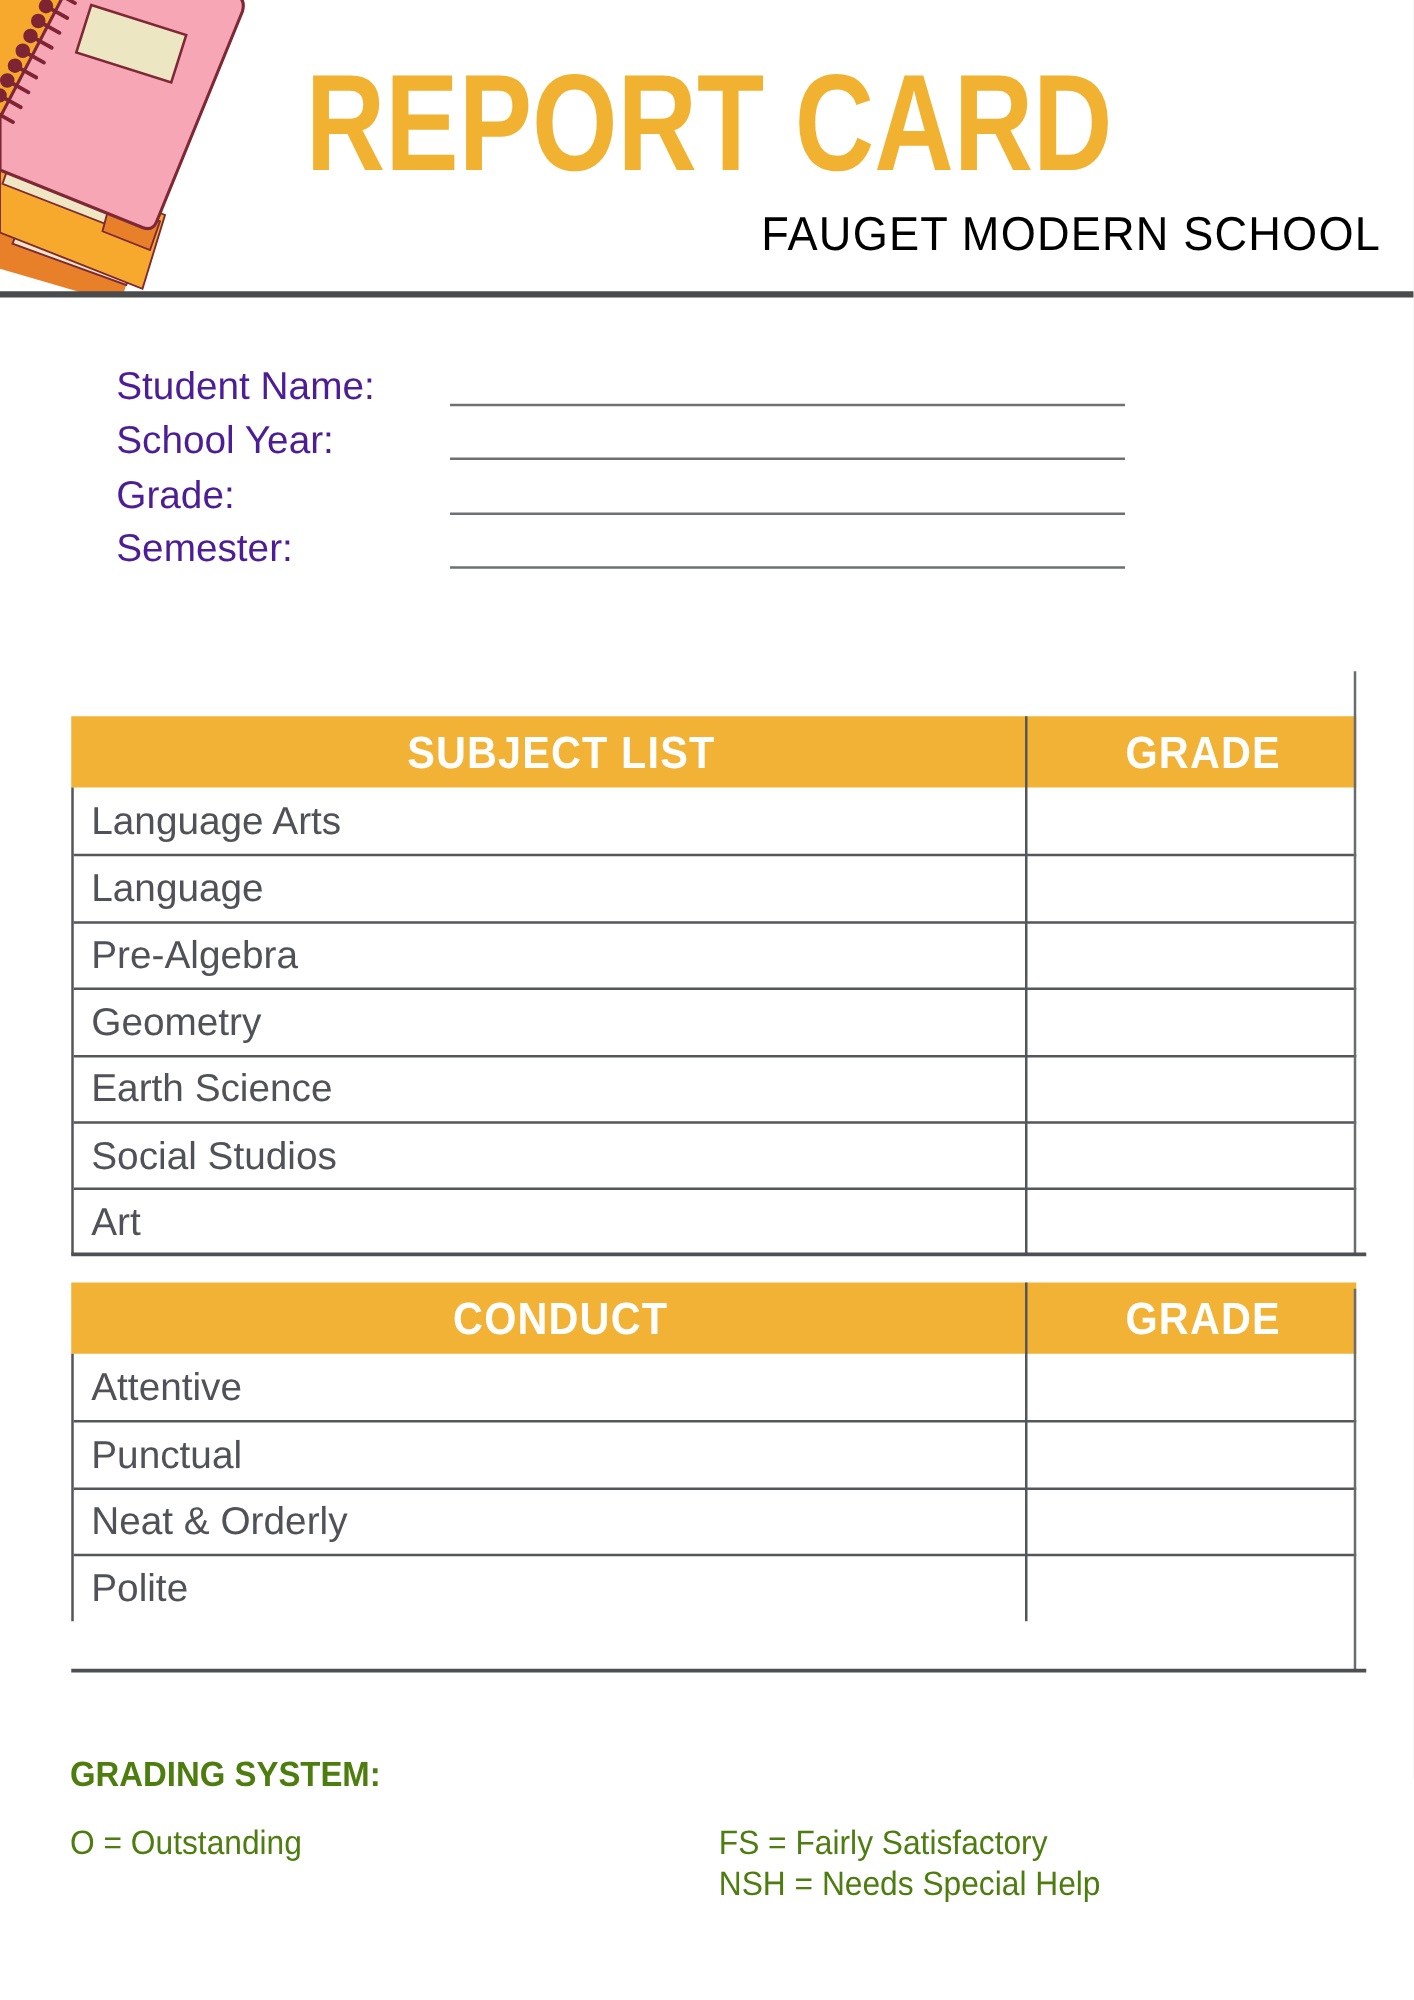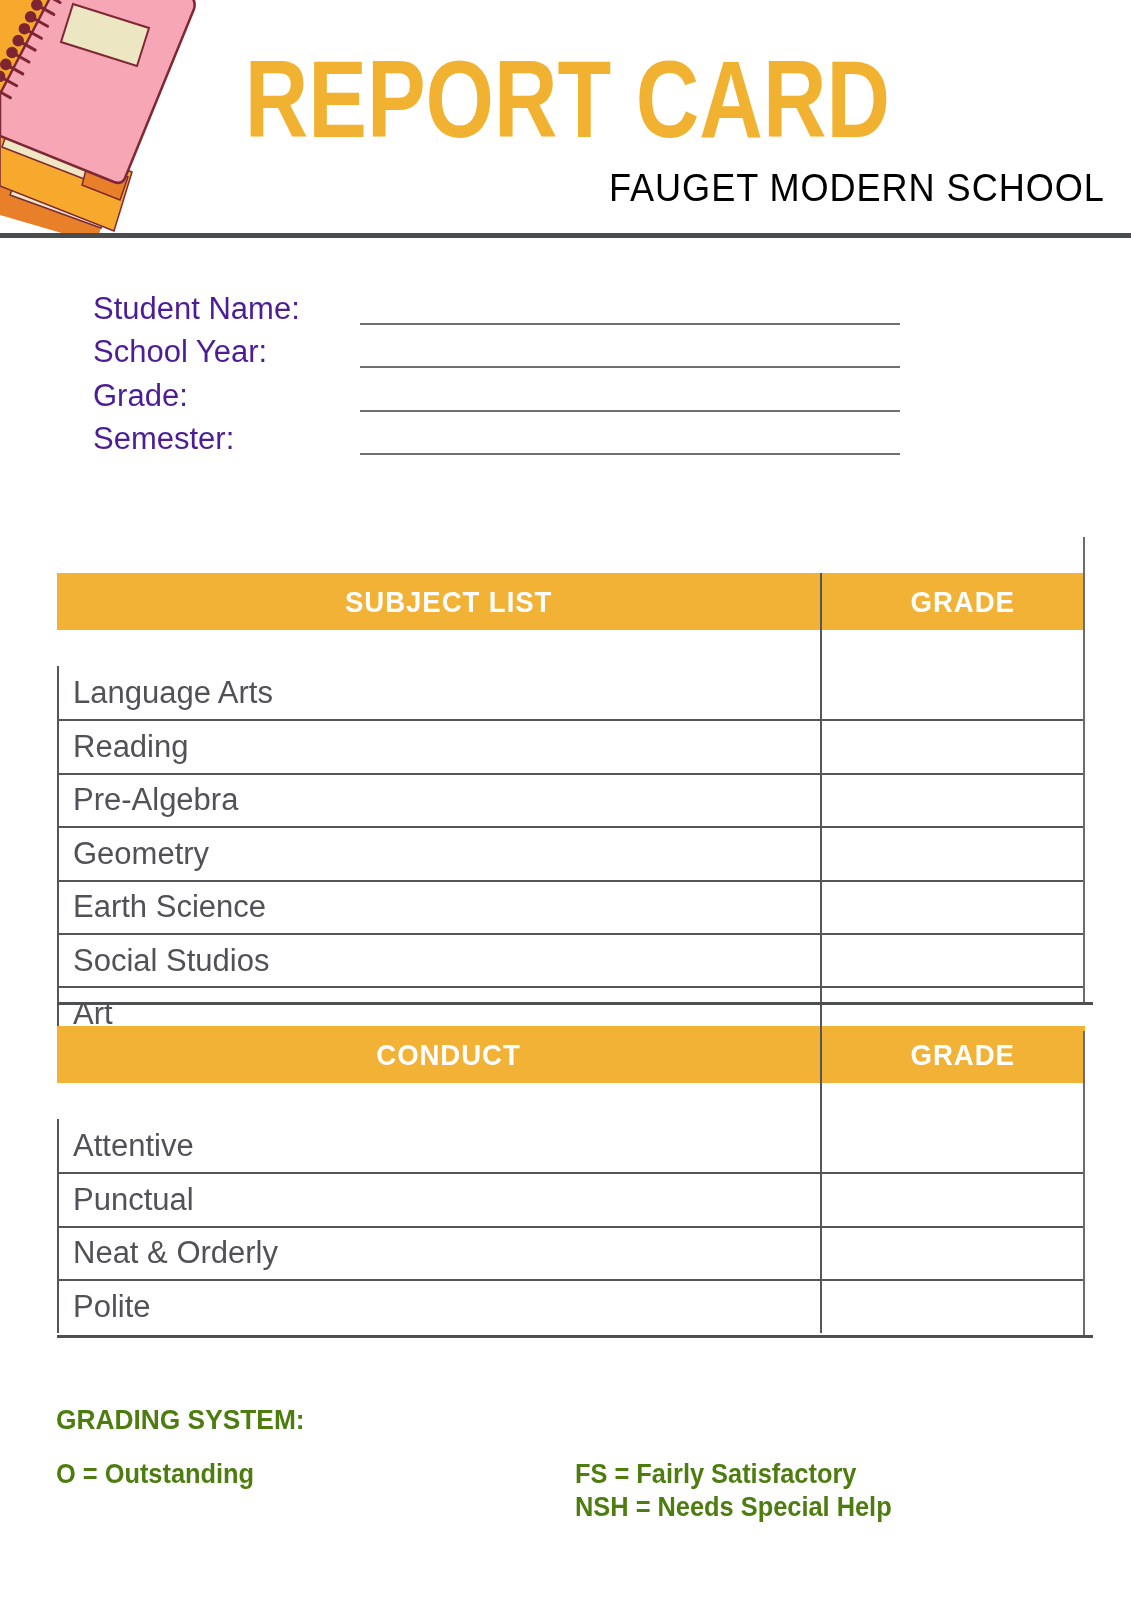--- a/index.html
+++ b/index.html
@@ -41,51 +41,51 @@
     border-bottom:2px solid #6F7072;
   }
 
   
   .rc-table{position:absolute;left:57px;width:1028px;}
   .rc-table .thead{
     display:flex;height:57px;background:#F1B236;
   }
   .rc-table .th{
     display:flex;align-items:center;justify-content:center;
-    color:#ffffff;font-weight:bold;font-size:30px;letter-spacing:1px;
+    color:#ffffff;font-weight:bold;font-size:36px;letter-spacing:1px;
     white-space:nowrap;
     margin-left:40px;
   }
   .rc-table .th.c1{width:763px;}
   .rc-table .th.c2{width:265px;}
   .rc-table .tbody{border-left:2px solid #55565A;}
   .rc-table .tr{
     display:flex;height:53.4px;box-sizing:border-box;
     border-top:2px solid #55565A;
   }
-  .rc-table .tr:first-child{border-top:none;margin-top:36px;}
+  .rc-table .tr:first-child{border-top:none;}
   .rc-table .td{
     display:flex;align-items:center;
     font-size:31px;color:#515257;
   }
   .rc-table .td.c1{width:761px;padding-left:14px;box-sizing:border-box;}
   .rc-table .td.c2{width:265px;}
   .rc-table .vline{
     position:absolute;left:763px;top:0;bottom:0;width:2px;background:#55565A;
   }
   .hline{position:absolute;height:2.5px;background:#4E4F52;}
   .vline-ext{position:absolute;width:2px;background:#6A6B6D;}
 
   
   .legend{position:absolute;left:56px;top:1406px;width:1020px;color:#4d7c0f;}
   .legend-heading{font-size:28px;font-weight:bold;line-height:1;}
   .legend-cols{display:flex;margin-top:24px;}
   .legend-col{display:flex;flex-direction:column;}
   .legend-col.left{width:519px;}
-  .legend-item{font-size:27px;font-weight:bold;line-height:32.5px;white-space:nowrap;}
+  .legend-item{font-size:27px;font-weight:normal;line-height:32.5px;white-space:nowrap;}
 </style>
 </head>
 <body>
 
 <div class="page">
 
   <svg class="illustration" width="214" height="234" viewBox="0 0 214 234">
 
     <path d="M0,178 L104,219 L96,243 L0,215 Z" fill="#E8802A"></path>
 
@@ -156,21 +156,21 @@
       <div class="th c2">
           <span class="condensed">GRADE</span>
         </div>
     </div>
     <div class="tbody">
       <div class="tr">
         <div class="td c1">Language Arts</div>
         <div class="td c2"></div>
       </div>
       <div class="tr">
-        <div class="td c1">Reading</div>
+        <div class="td c1">Language</div>
         <div class="td c2"></div>
       </div>
       <div class="tr">
         <div class="td c1">Pre-Algebra</div>
         <div class="td c2"></div>
       </div>
       <div class="tr">
         <div class="td c1">Geometry</div>
         <div class="td c2"></div>
       </div>

